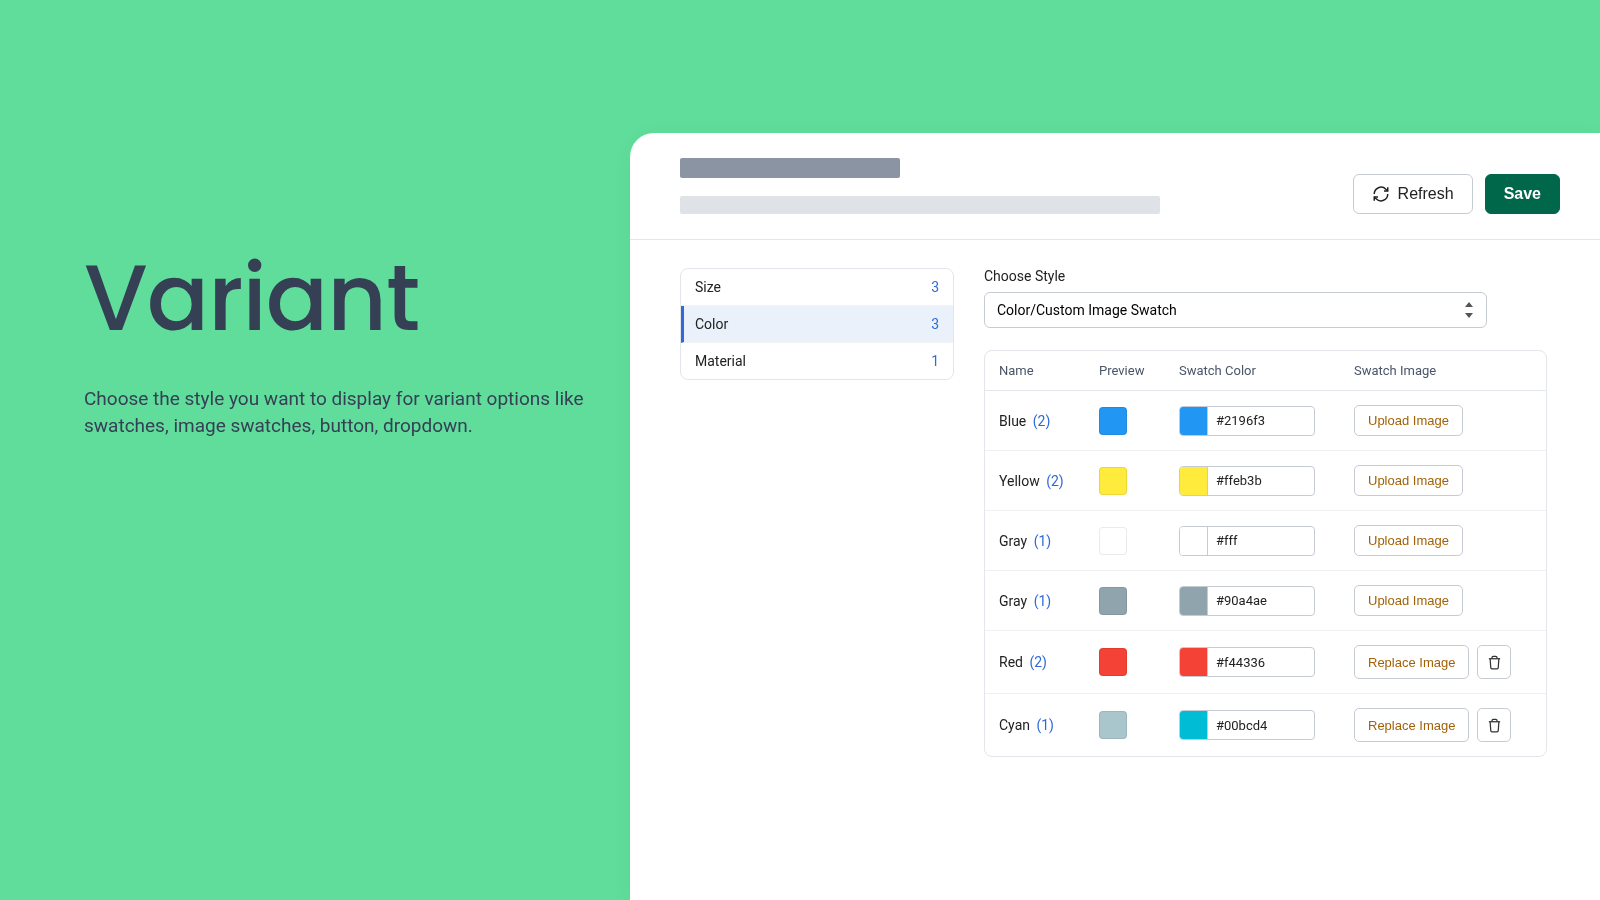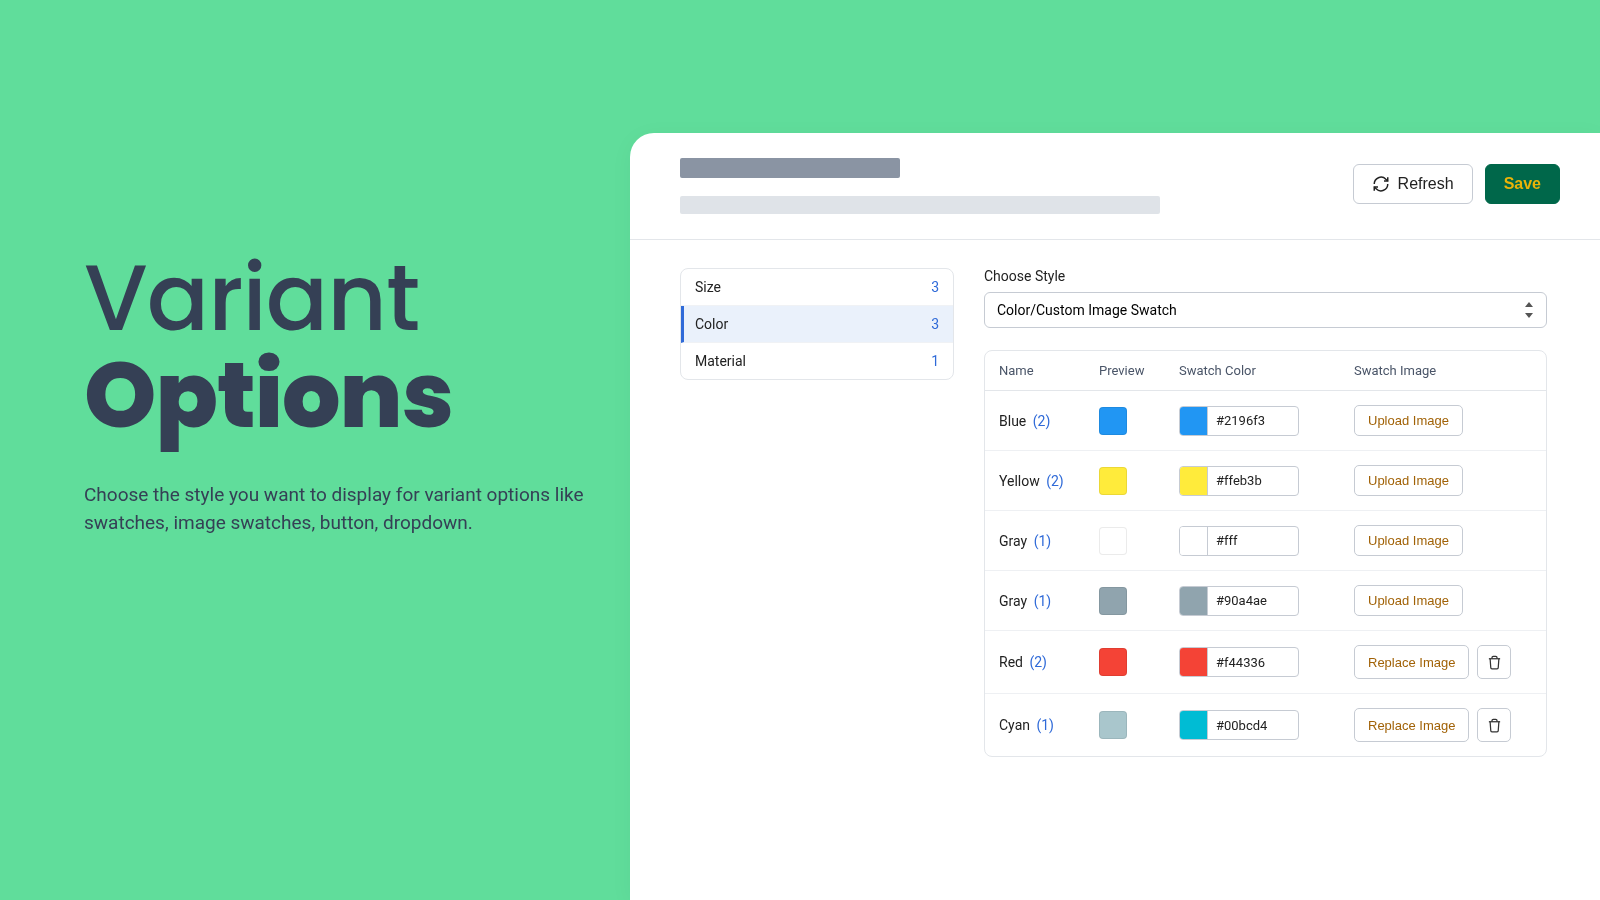--- a/index.html
+++ b/index.html
@@ -43,33 +43,33 @@
     height: 767px;
     background: #ffffff;
     border-radius: 24px 0 0 0;
     box-shadow: 0 4px 24px rgba(0,0,0,0.04);
     overflow: hidden;
   }
   .panel-header {
     padding: 25px 40px 25px 50px;
     display: flex;
     justify-content: space-between;
-    align-items: center;
+    align-items: flex-end;
     border-bottom: 1px solid #e3e6ea;
   }
   .placeholder-lines { display:flex; flex-direction:column; gap:18px; }
   .ph-line1 { width: 220px; height: 20px; background:#8a94a3; border-radius:2px;}
   .ph-line2 { width: 480px; height: 18px; background:#dfe3e8; border-radius:2px;}
   .header-actions { display:flex; gap:12px; align-items:center; margin-top:-4px;}
   .btn {
     display:inline-flex; align-items:center; gap:8px;
     padding: 10px 18px; border-radius:6px; font-size:16px; font-weight:500;
     border:1px solid #c6cbd3; background:#fff; color:#222; cursor:pointer;
   }
-  .btn.primary { background:#00674a; border-color:#00674a; color:#eab308; font-weight:600; }
+  .btn.primary { background:#00674a; border-color:#00674a; color:#ffffff; font-weight:600; }
   .refresh-icon { width:18px; height:18px; }
 
   .panel-body {
     display:flex;
     padding: 28px 0 0 50px;
     gap: 30px;
   }
 
   .sidebar {
     width: 274px;
@@ -88,21 +88,21 @@
   .side-item .count { color:#2f6ad8; font-size:14px;}
   .side-item.active {
     background:#eaf1fb;
     border-left:3px solid #2f6ad8;
     padding-left:11px;
   }
 
   .main { flex:1; padding-right:4px; }
   .field-label { font-size:14px; color:#222; margin-bottom:8px; display:block;}
   .select {
-    width: 563px;
+    width: 503px;
     border:1px solid #c6cbd3; border-radius:6px;
     padding: 9px 12px; font-size:14px;
     display:flex; justify-content:space-between; align-items:center;
     background:#fff; cursor:pointer;
   }
   .select-caret { width:10px; color:#555; }
 
   .table {
     margin-top: 22px;
     width: 563px;
@@ -126,41 +126,40 @@
     font-size:14px;
   }
   .trow:last-child{border-bottom:none;}
   .name-cell .nm { color:#222; }
   .name-cell .cnt { color:#2f6ad8; margin-left:3px;}
   .swatch-preview {
     width:28px; height:28px; border-radius:4px; border:1px solid rgba(0,0,0,0.08);
   }
   .color-input {
     display:flex; border:1px solid #c6cbd3; border-radius:4px; overflow:hidden;
-    width: 120px; height:30px; align-items:stretch;
+    width: 136px; height:30px; align-items:stretch;
   }
   .color-input .chip { width:28px; border-right:1px solid #c6cbd3;}
   .color-input .hex { flex:1; display:flex; align-items:center; padding:0 8px; font-size:13px; color:#222;}
   .action-cell { display:flex; gap:8px; justify-content:flex-start;}
   .btn-sm {
     padding:7px 13px; font-size:13px; border:1px solid #c6cbd3; border-radius:5px;
     background:#fff; cursor:pointer; color:#a16207;
   }
   .icon-btn {
     width:34px; height:34px; display:flex; align-items:center; justify-content:center;
     border:1px solid #c6cbd3; border-radius:5px; background:#fff; cursor:pointer;
   }
 </style>
 </head>
 <body>
 
 <div class="left-pane">
   <div class="headline">
     <span>Variant</span><br>
-    <span class="bold">Options</span>
   </div>
   <p class="subtext">Choose the style you want to display for variant options like swatches, image swatches, button, dropdown.</p>
 </div>
 
 <div class="panel">
 
   <div class="panel-header">
     <div class="placeholder-lines">
       <div class="ph-line1"></div>
       <div class="ph-line2"></div>

